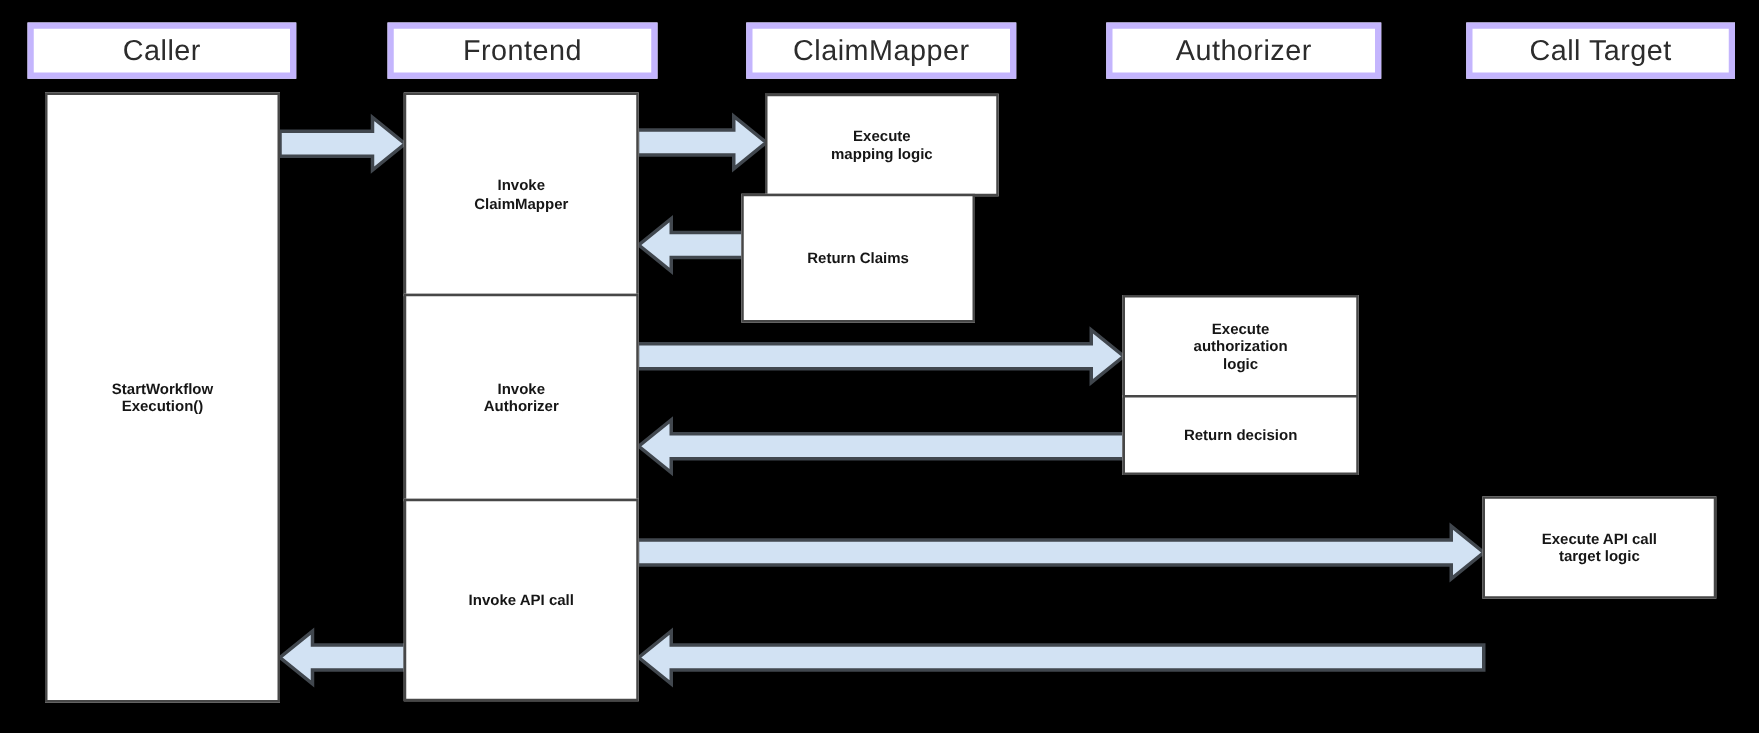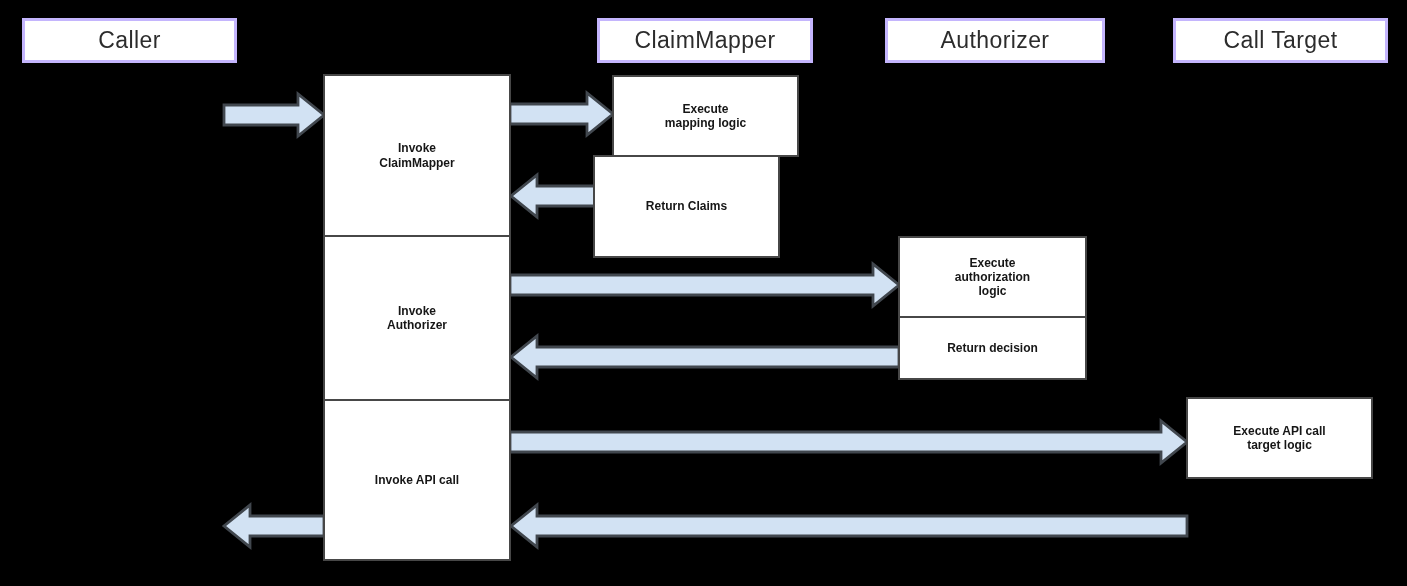--- a/index.html
+++ b/index.html
@@ -16,21 +16,21 @@
     fill: #d2e2f3;
     stroke: #41474e;
     stroke-width: 2.8;
     stroke-linejoin: miter;
   }
   .actor-header {
     position: absolute;
     top: 18px;
     height: 45px;
     background: #ffffff;
-    border: 3px solid #c4b5fd;
+    border: 5px solid #c4b5fd;
     box-sizing: border-box;
     display: flex;
     align-items: center;
     justify-content: center;
     font-size: 23px;
     font-weight: 400;
     letter-spacing: 0.4px;
     color: #2c2c2c;
   }
   .step-box {
@@ -80,30 +80,37 @@
     <polygon class="arrow" points="510,275 873,275 873,264 899,285 873,306 873,295 510,295"></polygon>
     <polygon class="arrow" points="899,347 537,347 537,336 511,357 537,378 537,367 899,367"></polygon>
     <polygon class="arrow" points="510,432 1161,432 1161,421 1187,442 1161,463 1161,452 510,452"></polygon>
     <polygon class="arrow" points="1187,516 537,516 537,505 511,526 537,547 537,536 1187,536"></polygon>
     <polygon class="arrow" points="324,516 250,516 250,505 224,526 250,547 250,536 324,536"></polygon>
   </svg>
 
   <div class="actor-header hdr-caller">
     <span class="actor-label">Caller</span>
   </div>
+  <div class="actor-header hdr-frontend">
+    <span class="actor-label">Frontend</span>
+  </div>
   <div class="actor-header hdr-claimmapper">
     <span class="actor-label">ClaimMapper</span>
   </div>
   <div class="actor-header hdr-authorizer">
     <span class="actor-label">Authorizer</span>
   </div>
   <div class="actor-header hdr-calltarget">
     <span class="actor-label">Call Target</span>
   </div>
 
+  <div class="step-box box-caller-activation">
+    <span class="step-label">StartWorkflow
+Execution()</span>
+  </div>
 
   <div class="step-box box-invoke-claimmapper">
     <span class="step-label">Invoke
 ClaimMapper</span>
   </div>
   <div class="step-box box-invoke-authorizer">
     <span class="step-label">Invoke
 Authorizer</span>
   </div>
   <div class="step-box box-invoke-api-call">

